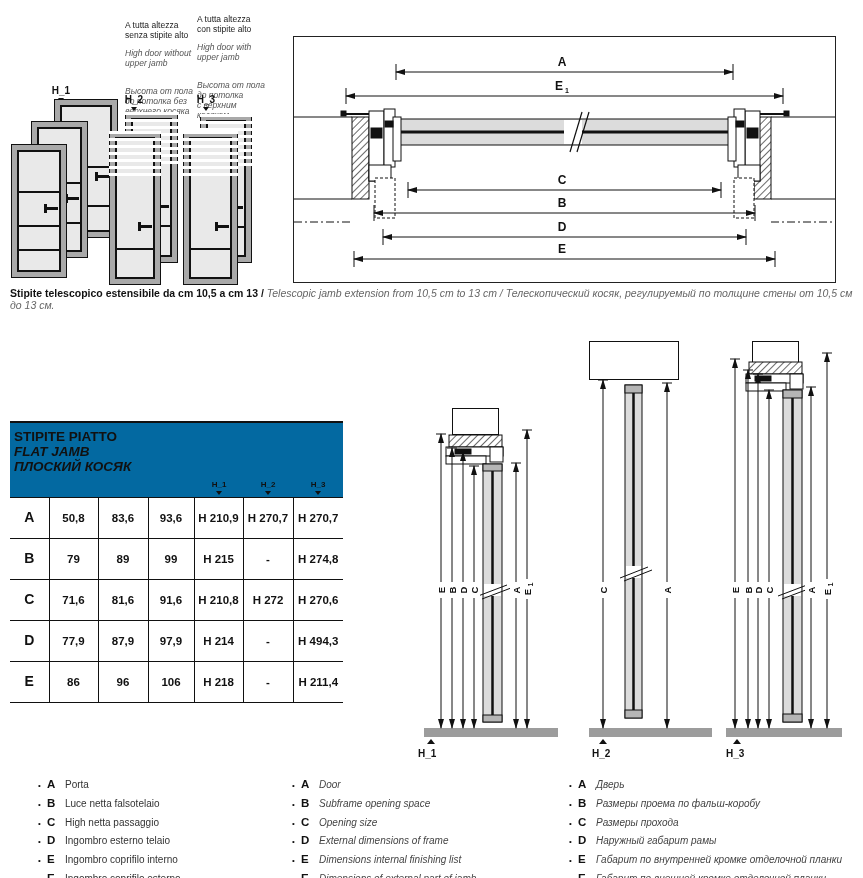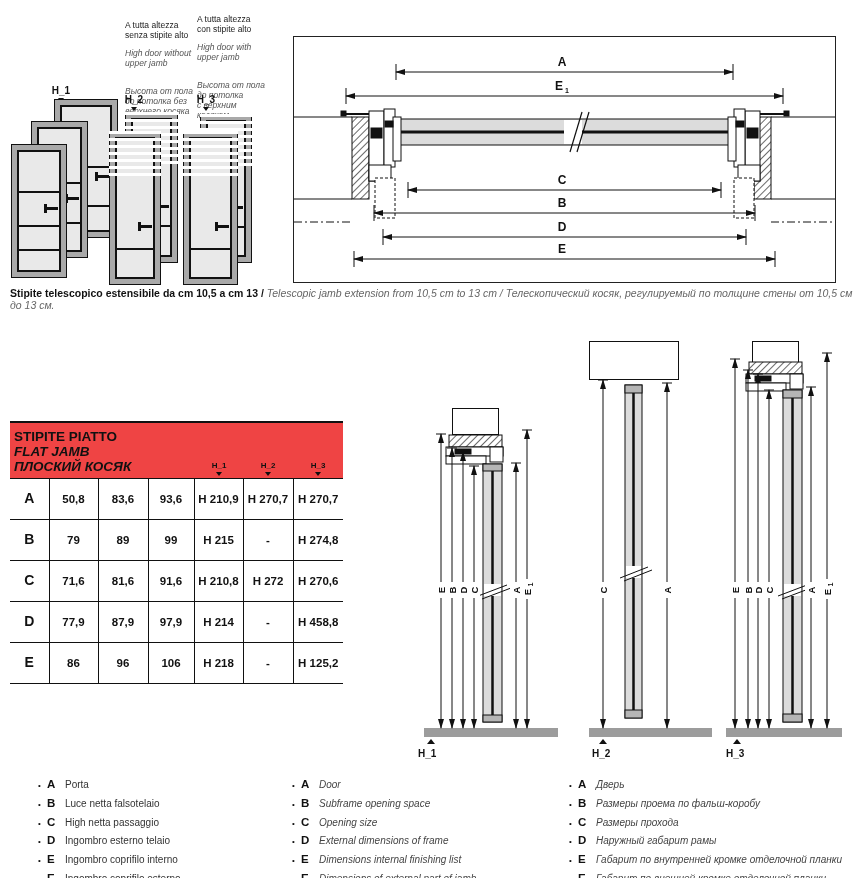--- a/index.html
+++ b/index.html
@@ -26,21 +26,21 @@
            background:repeating-linear-gradient(180deg,#fff 0px,#fff 3px,rgba(255,255,255,0) 3px,rgba(255,255,255,0) 7px);}
 
   
   .caption{position:absolute;left:10px;top:287px;width:848px;font-size:10.5px;}
   .caption .b{font-weight:bold;color:#111;margin-top:12px;}
   .caption .i{font-style:italic;color:#666;}
 
   
   #spec-table{position:absolute;left:10px;top:421px;width:333px;}
   #spec-table .topbar{height:2px;background:#111;}
-  #spec-table .thead{position:relative;height:55px;background:#ef4444;}
+  #spec-table .thead{position:relative;height:74px;background:#0369a1;}
   #spec-table .ttitle{position:absolute;left:4px;top:6px;font-size:13.5px;line-height:15px;font-weight:bold;}
   #spec-table .ttitle .i{font-style:italic;}
   .hcol{position:absolute;bottom:2px;width:48px;text-align:center;font-size:8px;font-weight:bold;}
   table.grid{border-collapse:collapse;table-layout:fixed;width:333px;border-top:1px solid #111;border-bottom:1px solid #111;}
   table.grid td{border-bottom:1px solid #111;border-right:1px solid #111;height:40px;
                 text-align:center;vertical-align:middle;font-weight:bold;font-size:11.5px;padding:0;}
   table.grid tr td:last-child{border-right:none;}
   table.grid td.rl{font-size:14px;}
   sub{font-size:70%;}
 
@@ -307,30 +307,30 @@
         <td>H 272</td>
         <td>H 270,6</td>
       </tr>
       <tr>
         <td class="rl"><span>D</span><sub></sub></td>
         <td>77,9</td>
         <td>87,9</td>
         <td>97,9</td>
         <td>H 214</td>
         <td>-</td>
-        <td>H 458,8</td>
+        <td>H 494,3</td>
       </tr>
       <tr>
         <td class="rl"><span>E</span><sub></sub></td>
         <td>86</td>
         <td>96</td>
         <td>106</td>
         <td>H 218</td>
         <td>-</td>
-        <td>H 125,2</td>
+        <td>H 211,4</td>
       </tr>
     </tbody>
       </table>
   </div>
 
   <svg class="abs" style="left:400px;top:335px;" width="463" height="427" viewBox="400 335 463 427">
     <defs>
       <pattern id="hatchB" width="5" height="5" patternUnits="userSpaceOnUse" patternTransform="rotate(45)">
         <rect width="5" height="5" fill="#fff"></rect>
           <line x1="0" y1="0" x2="0" y2="5" stroke="#444" stroke-width="1.6"></line>

